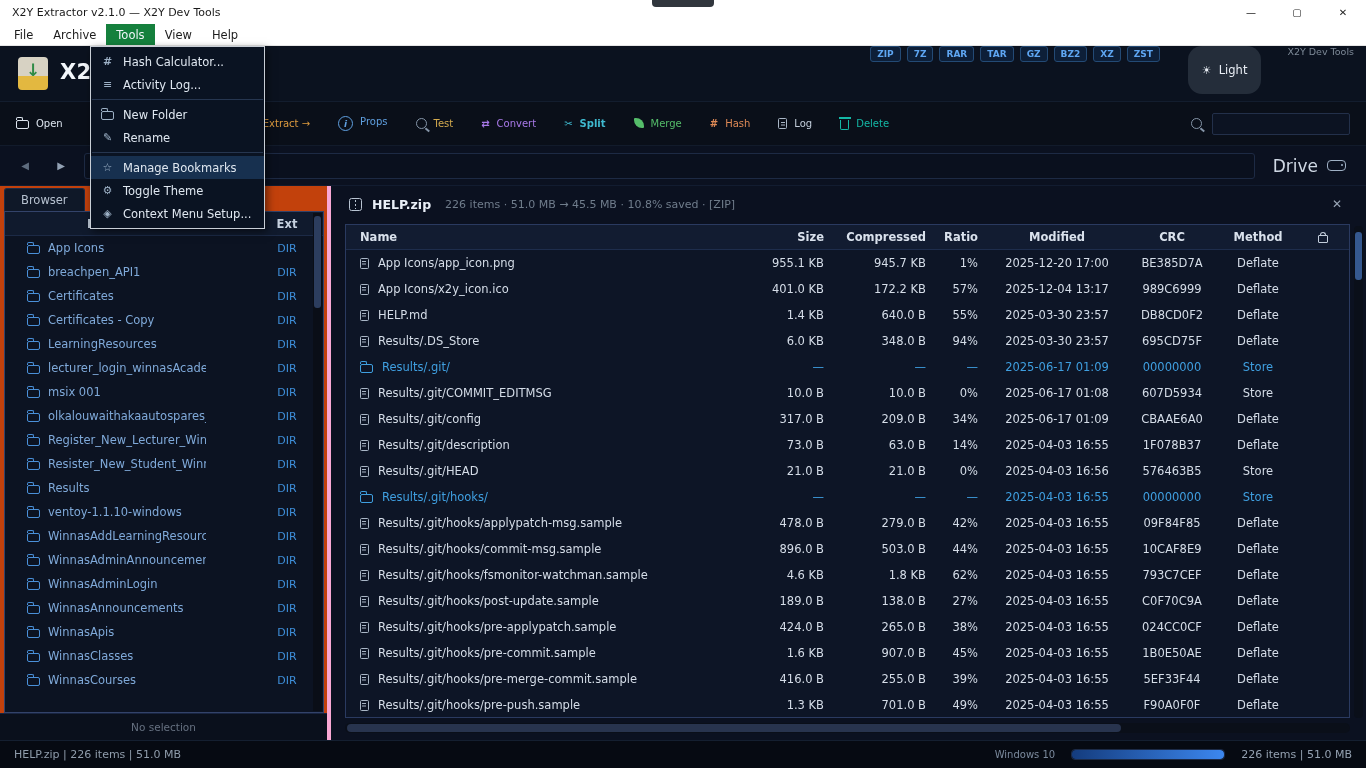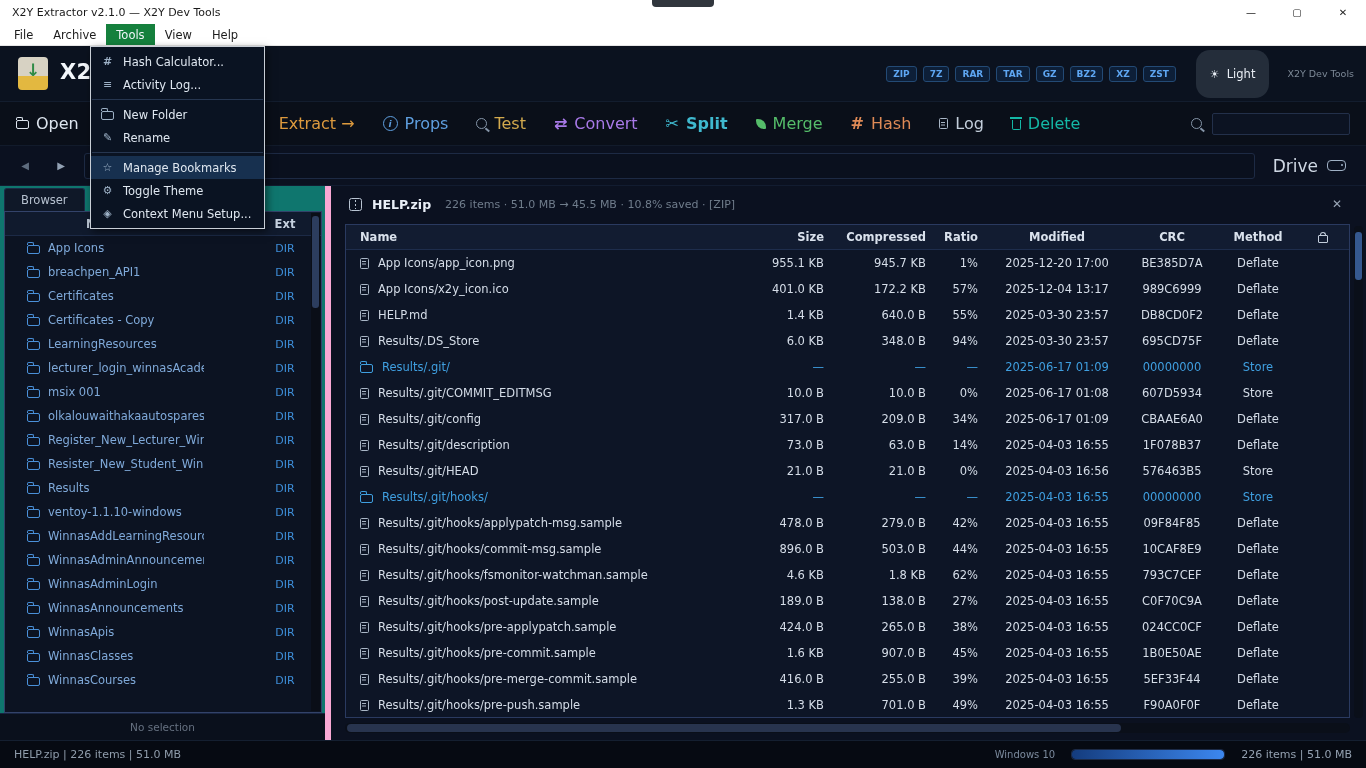--- a/index.html
+++ b/index.html
@@ -21,32 +21,32 @@
   .mb-item{display:flex;align-items:center;padding:0 10px}
   .mb-item.active{background:#15803d;color:#f0f4f8}
   
   .appheader{position:absolute;left:0;top:46px;width:100%;height:56px;background:#0b121f;
     border-bottom:1px solid #131d2e;box-sizing:border-box}
   .logo{position:absolute;left:18px;top:11px;width:30px;height:33px;border-radius:4px;
     background:linear-gradient(180deg,#d7d2c3 0%,#d7d2c3 58%,#e3b840 58%,#e3b840 100%);
     display:flex;align-items:center;justify-content:center}
   .logo::before{content:"↓";color:#2f8b46;font-weight:bold;font-size:17px;margin-top:-7px}
   .apptitle{position:absolute;left:60px;top:14px;font-size:21px;font-weight:bold;color:#f3f7fb;letter-spacing:.3px}
-  .header-right{position:absolute;right:12px;top:0;height:100%;display:flex;align-items:center;gap:14px}
+  .header-right{position:absolute;right:12px;top:0;height:100%;display:flex;align-items:flex-start;gap:22px}
   .badges{display:flex;gap:6px}
   .badge{font-size:9px;font-weight:bold;color:#5ea6f2;background:#0d1f38;border:1px solid #234a75;
     border-radius:3px;padding:2px 6px}
   .light-btn{display:flex;align-items:center;gap:7px;background:#242d3a;border-radius:14px;
     padding:17px 14px;font-size:11.5px;color:#e9eef5;margin-left:6px}
   .brand{font-size:9.5px;color:#7d8997;margin-left:4px}
   
   .toolbar{position:absolute;left:0;top:102px;width:100%;height:44px;background:#0a0f19;
     border-bottom:1px solid #121b2b;display:flex;align-items:center;box-sizing:border-box;padding:0 16px}
   .tb-buttons{display:flex;align-items:center;gap:28px}
-  .tb-btn{display:flex;align-items:center;gap:7px;font-size:16px;white-space:nowrap}
+  .tb-btn{display:flex;gap:7px;font-size:10px;white-space:nowrap}
   #tb-extract{margin-left:172px}
   .tb-search{margin-left:auto;display:flex;align-items:center;gap:10px}
   .search-input{width:138px;height:22px;background:#0c1322;border:1px solid #23304a;border-radius:2px;
     color:#d4dce8;font-size:11px;padding:0 7px;box-sizing:border-box;outline:none}
   
   .addressbar{position:absolute;left:0;top:146px;width:100%;height:40px;background:#0b1120;display:flex;
     align-items:center;gap:10px;padding:0 12px;box-sizing:border-box;border-bottom:1px solid #121c30}
   .nav-btn{width:26px;height:24px;display:flex;align-items:center;justify-content:center;font-size:10px;
     color:#5e6c7e;border-radius:3px;flex:none}
   .nav-btn.fwd{color:#93a2b4}
@@ -82,22 +82,22 @@
   .ico-trash::before{content:"";position:absolute;top:-2.5px;left:-2.6px;width:12px;height:1.5px;background:currentColor}
   .ico-zip{width:13px;height:13px;border:1.5px solid #b9c4d2;border-radius:2.5px;position:relative;display:inline-block;flex:none;box-sizing:border-box}
   .ico-zip::before{content:"";position:absolute;left:4.5px;top:1px;bottom:1px;width:1.5px;
     background:repeating-linear-gradient(180deg,#b9c4d2 0 2px,transparent 2px 4px)}
   .ico-drive{width:17px;height:9px;border:1.4px solid #9fb0c4;border-radius:4px;position:relative;display:inline-block;flex:none}
   .ico-drive::after{content:"";position:absolute;right:2px;top:2.5px;width:2px;height:2px;border-radius:50%;background:#9fb0c4}
   .ico-lock{width:8px;height:6px;border:1.2px solid #c3cedc;border-radius:1px;position:relative;display:inline-block;margin-top:3px}
   .ico-lock::before{content:"";position:absolute;top:-4px;left:1px;width:4px;height:3px;border:1.2px solid #c3cedc;
     border-bottom:none;border-radius:3px 3px 0 0}
   
-  .leftpanel{position:absolute;left:0;top:186px;width:331px;bottom:28px;background:#0f766e;
-    border-right:6px solid #f9a8d4;box-sizing:border-box;display:flex;flex-direction:column}
+  .leftpanel{position:absolute;left:0;top:186px;width:331px;bottom:28px;background:#c2410c;
+    border-right:4px solid #f9a8d4;box-sizing:border-box;display:flex;flex-direction:column}
   .browser-tab{margin:2px 0 0 4px;width:max-content;padding:4px 16px;font-size:11.5px;color:#b6c1cf;
     background:#0f1828;border:1px solid #1d2b47;border-bottom:none;border-radius:3px 3px 0 0;
     display:flex;gap:7px;align-items:center}
   .treebox{flex:1;margin:0 3px 0 4px;border:1px solid #33436a;background:#0c1322;position:relative;
     overflow:hidden;display:flex;flex-direction:column}
   .tgrid{display:grid;grid-template-columns:1fr 58px 46px 13px;align-items:center}
   .tree-header{height:23px;background:#101a2d;border-bottom:1px solid #1c2a46;font-size:11.5px;font-weight:bold;color:#c6d1df}
   .th-name{text-align:center}
   .th-size{text-align:right;padding-right:4px}
   .th-ext{text-align:center}

